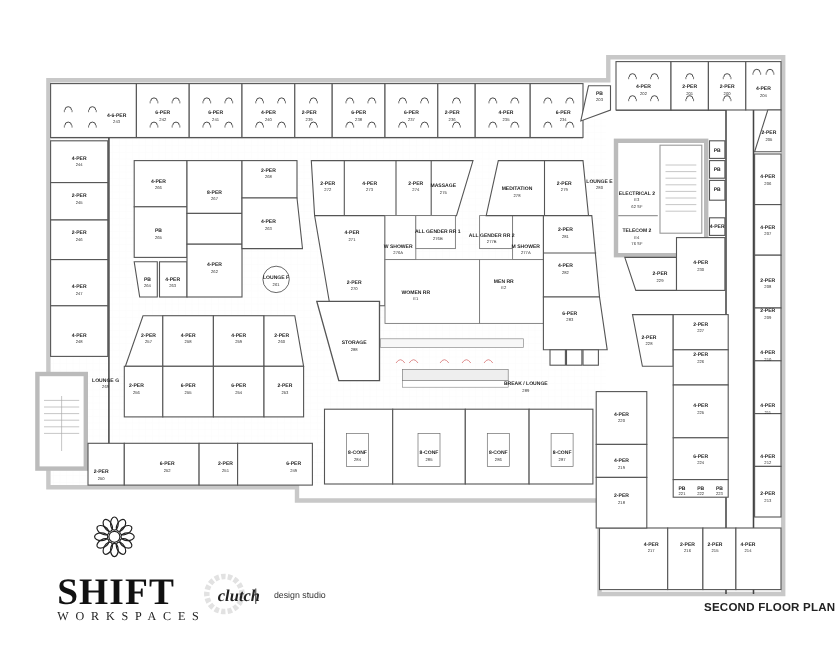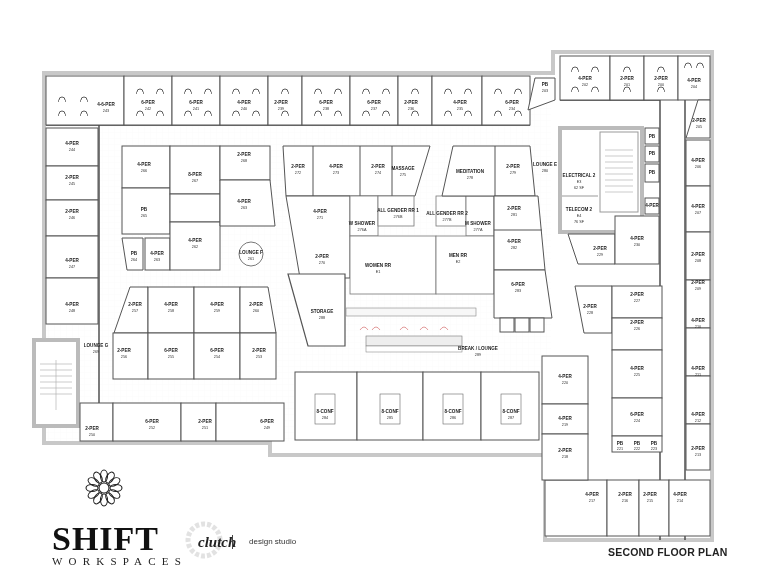--- a/index.html
+++ b/index.html
@@ -5,21 +5,21 @@
   html,body{margin:0;padding:0;background:#ffffff;}
   body{width:761px;height:588px;position:relative;overflow:hidden;font-family:"Liberation Sans",sans-serif;}
   #plan{position:absolute;left:0;top:0;width:761px;height:588px;}
   .room-label{font-family:"Liberation Sans",sans-serif;font-size:4.6px;font-weight:bold;fill:#222;text-anchor:middle;}
   .room-num{font-family:"Liberation Sans",sans-serif;font-size:3.8px;fill:#333;text-anchor:middle;}
   .shift-title{position:absolute;left:52px;top:520px;font-family:"Liberation Serif",serif;font-size:34px;font-weight:bold;letter-spacing:1px;color:#111;}
   .shift-sub{position:absolute;left:52px;top:555px;font-family:Liberation Serif, serif;font-size:11px;letter-spacing:6.2px;color:#222;}
   .clutch{position:absolute;left:198px;top:534px;font-family:"Liberation Serif",serif;font-style:italic;font-weight:bold;font-size:15px;color:#222;}
   .clutch-sep{position:absolute;left:232px;top:535px;width:1px;height:14px;background:#444;}
   .clutch-sub{position:absolute;left:236px;top:537px;font-family:"Liberation Sans",sans-serif;font-size:8px;color:#333;margin-left:13px;}
-  .plan-title{position:absolute;left:608px;top:546px;font-family:"Liberation Sans",sans-serif;font-size:10.5px;font-weight:bold;color:#222;letter-spacing:0.2px;}
+  .plan-title{position:absolute;left:640px;top:546px;font-family:"Liberation Sans",sans-serif;font-size:10.5px;font-weight:bold;color:#222;letter-spacing:0.2px;}
 </style>
 </head>
 <body>
 
 <svg id="plan" viewBox="0 0 761 588" xmlns="http://www.w3.org/2000/svg">
   <defs>
     <pattern id="grid" width="6" height="6" patternUnits="userSpaceOnUse">
       <path d="M6 0 L0 0 0 6" fill="none" stroke="#ececec" stroke-width="0.4"></path>
     </pattern>
     <g id="chair">

